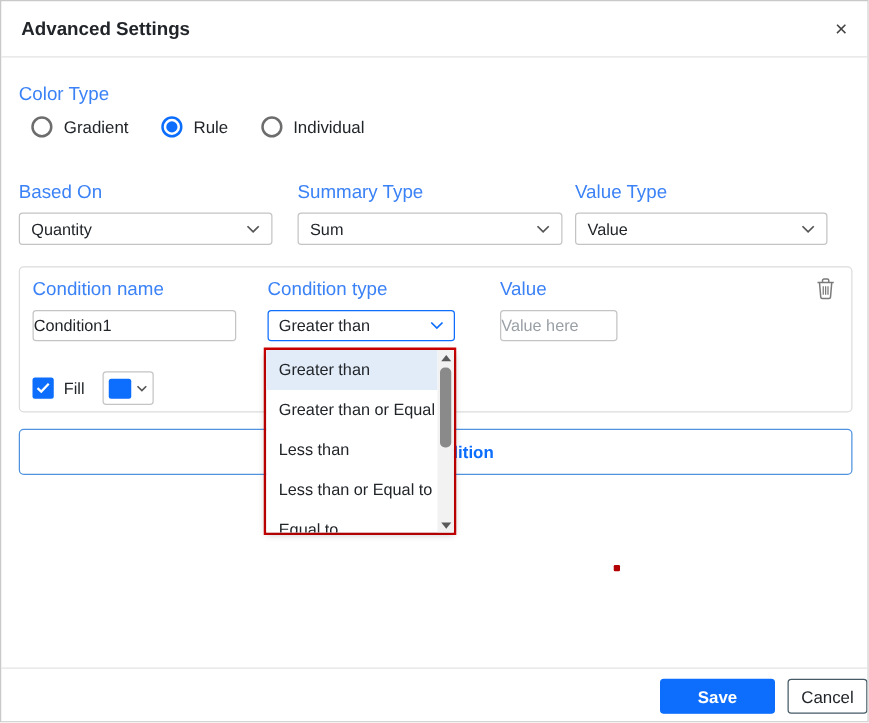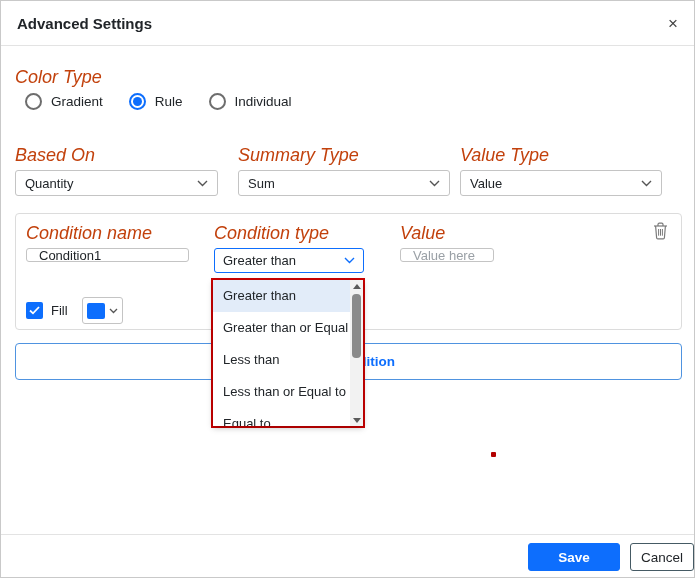--- a/index.html
+++ b/index.html
@@ -10,21 +10,21 @@
             border: 1px solid #c9c9c9; overflow: hidden; }
 
   
   .hdr { position: absolute; top: 0; left: 0; right: 0; height: 45px;
          border-bottom: 1px solid #e3e3e3; }
   .hdr-title { position: absolute; left: 16px; top: 0; line-height: 45px;
                font-size: 15px; font-weight: bold; color: #212529; }
   .hdr-close { position: absolute; right: 16px; top: 0; line-height: 45px;
                font-size: 17px; color: #444; cursor: pointer; }
 
-  .lbl { font-size: 18px; color: #c2410c; font-style: italic; }
+  .lbl { font-size: 15px; color: #3b82f6; }
 
   
   .colortype-label { position: absolute; left: 14px; top: 66px; }
   .radio-row { position: absolute; left: 24px; top: 92px; display: flex;
                gap: 26px; align-items: center; }
   .radio-item { display: flex; align-items: center; gap: 9px; cursor: pointer;
                 font-size: 13.5px; color: #212529; }
   .radio { width: 17px; height: 17px; border: 2px solid #6d6d6d; border-radius: 50%;
            display: inline-flex; align-items: center; justify-content: center;
            background: #fff; }
@@ -42,22 +42,22 @@
   .combo-1 { left: 14px;  top: 169px; width: 203px; }
   .combo-2 { left: 237px; top: 169px; width: 212px; }
   .combo-3 { left: 459px; top: 169px; width: 202px; }
 
   
   .panel { position: absolute; left: 14px; top: 212px; width: 667px; height: 117px;
            border: 1px solid #dcdcdc; border-radius: 4px; background: #fff; }
   .p-lbl-name  { position: absolute; left: 10px;  top: 9px; }
   .p-lbl-type  { position: absolute; left: 198px; top: 9px; }
   .p-lbl-value { position: absolute; left: 384px; top: 9px; }
-  .p-input { position: absolute; top: 34px; height: 14px; border: 1px solid #c4c4c4;
-             border-radius: 3px; font-size: 13px; color: #212529; padding: 0 12px;
+  .p-input { position: absolute; top: 34px; height: 25px; border: 1px solid #c4c4c4;
+             border-radius: 3px; font-size: 13px; color: #212529; padding: 0 0;
              font-family: "Liberation Sans", sans-serif; outline: none; }
   .p-input::placeholder { color: #9aa0a6; }
   .in-name  { left: 10px;  width: 163px; }
   .in-value { left: 384px; width: 94px; }
   .combo-type { position: absolute; left: 198px; top: 34px; width: 150px; height: 25px;
                 border: 1px solid #0d6efd; border-radius: 3px; display: flex;
                 align-items: center; justify-content: space-between; padding: 0 8px;
                 font-size: 13px; color: #212529; cursor: pointer; background: #fff; }
   .trash { position: absolute; right: 13px; top: 8px; cursor: pointer; }
 

